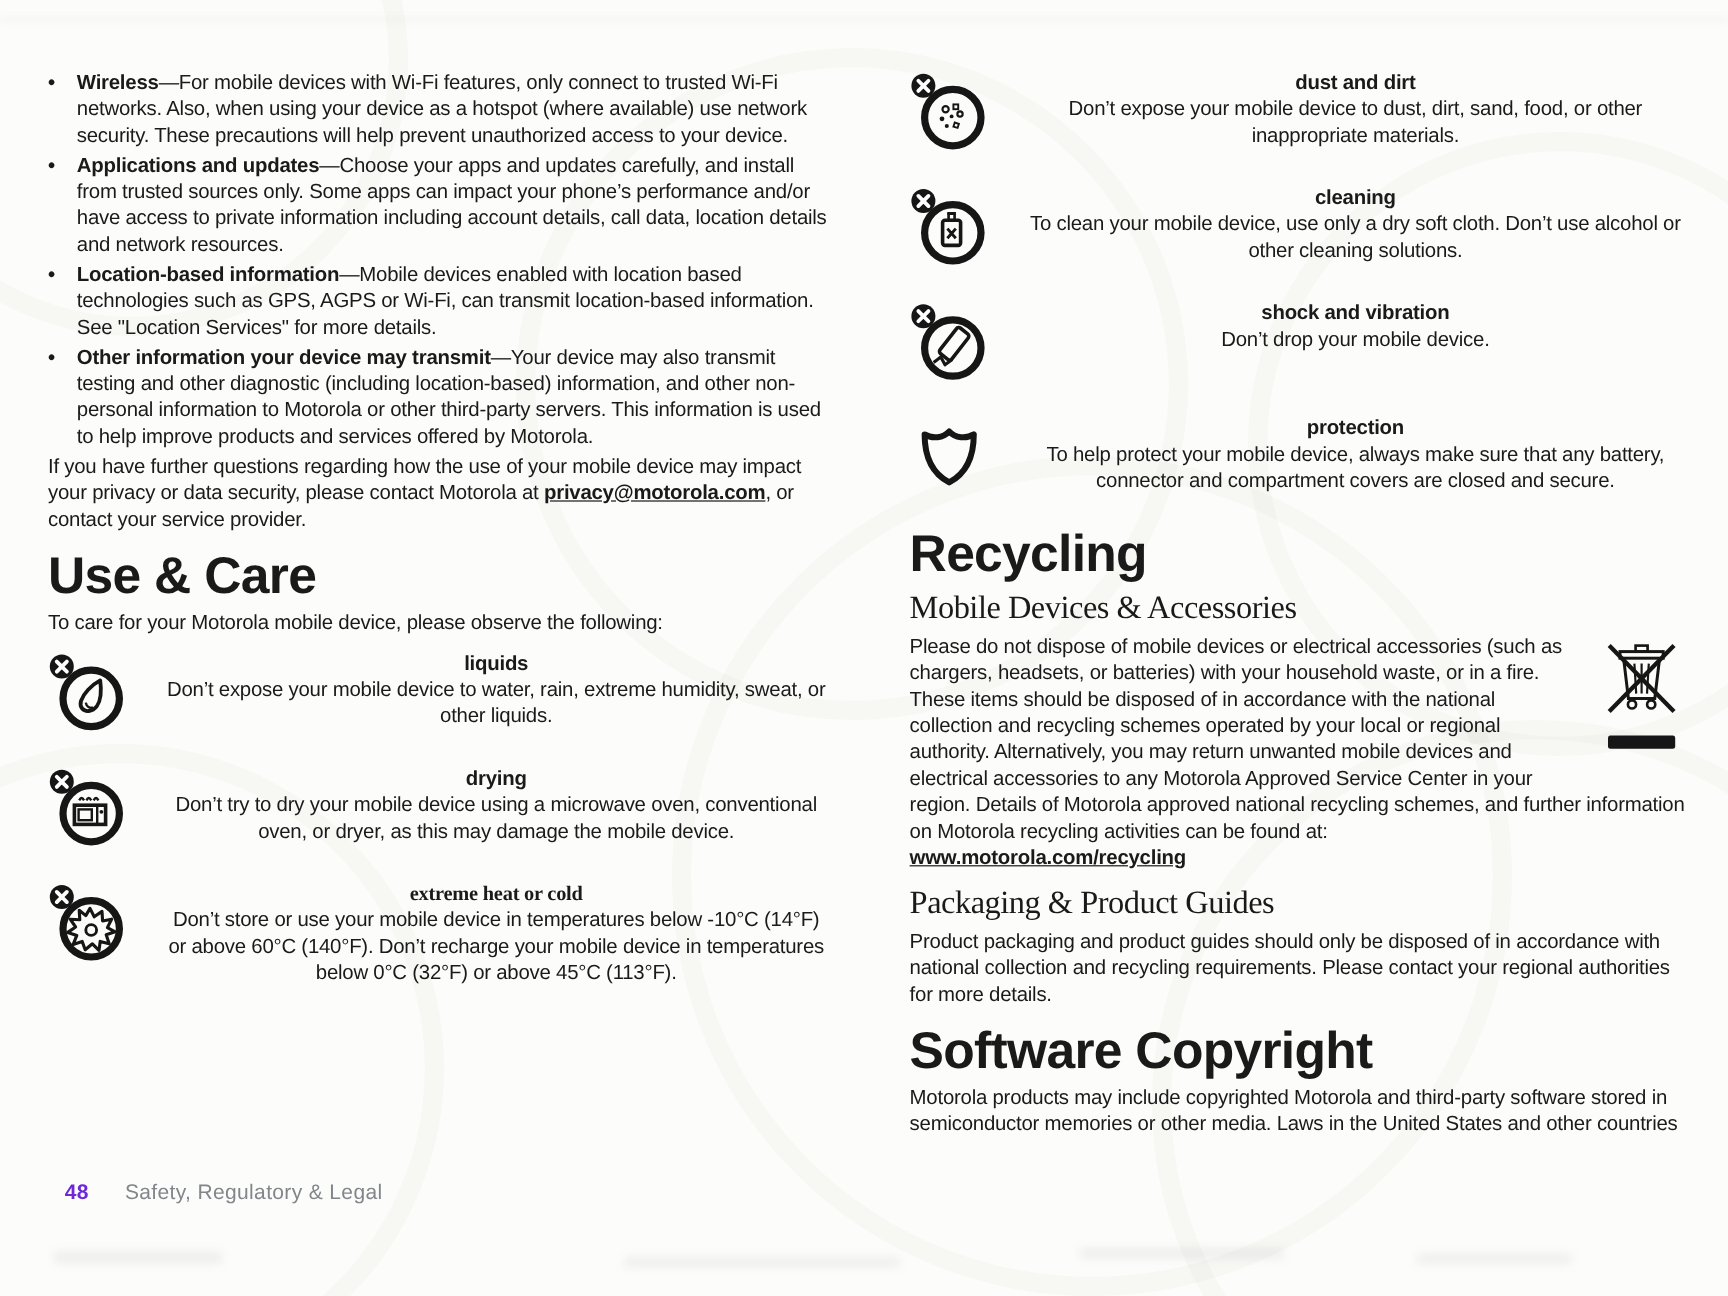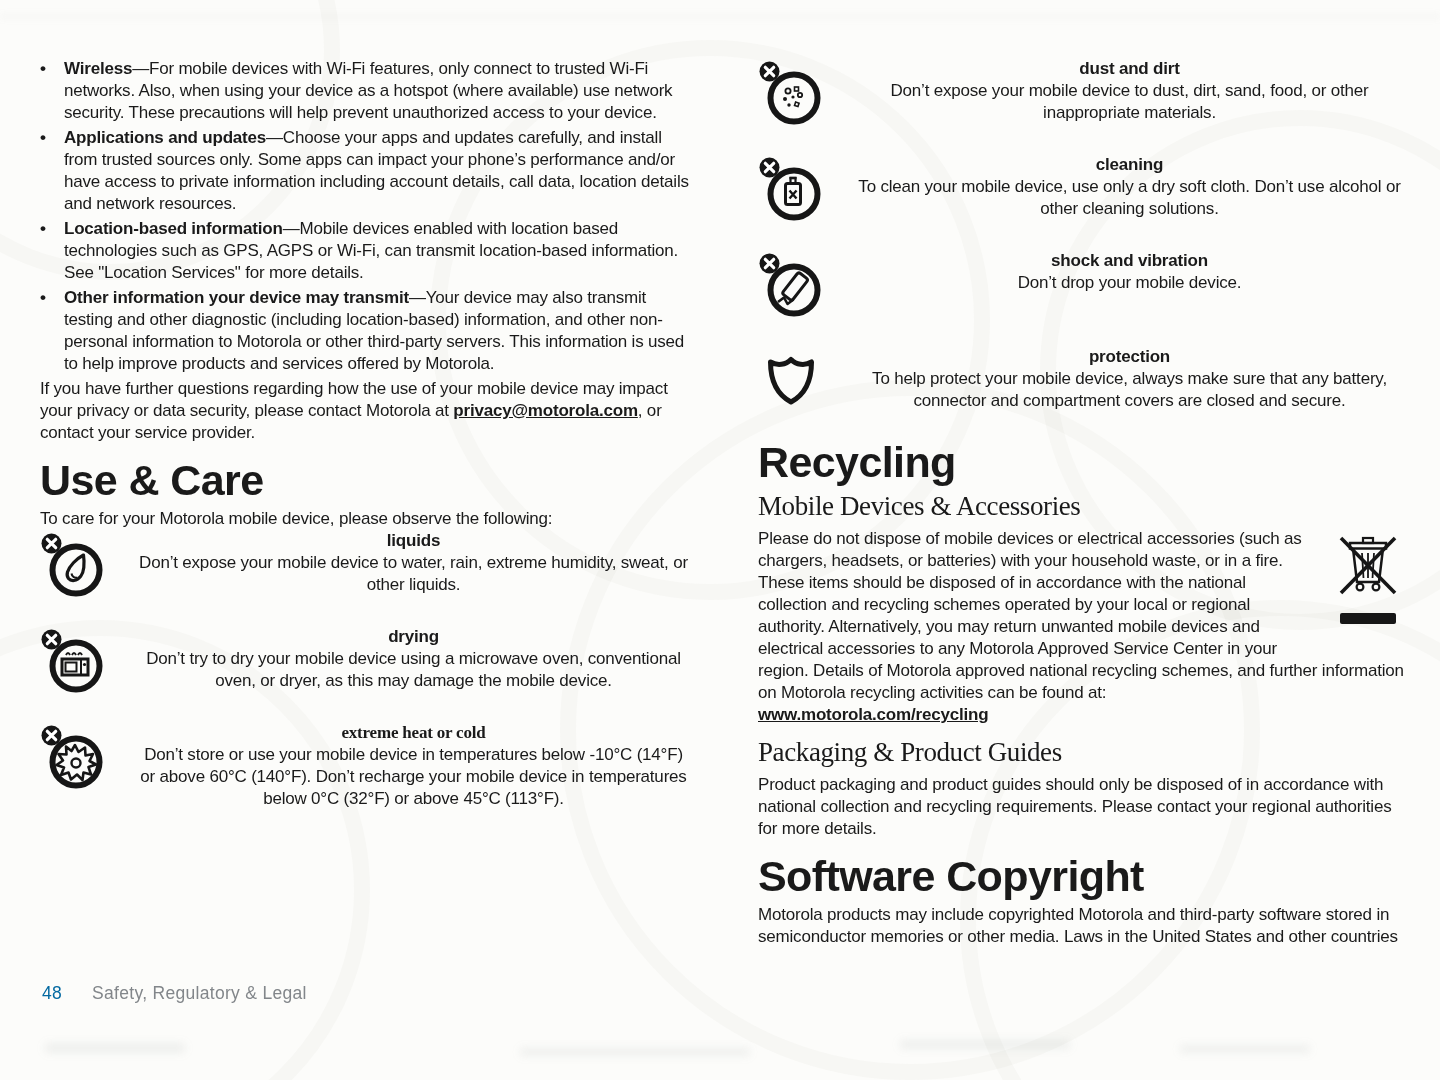--- a/index.html
+++ b/index.html
@@ -49,21 +49,21 @@
   .ctitle { font-weight:bold; }
 
   .micon svg { display:block; }
 
   
   .weee-wrap { float:right; width:76px; margin:2px 0 16px 14px; text-align:center; }
   .weee-bar { width:56px; height:11px; background:#161616; border-radius:2px; margin:7px auto 0; }
 
   .footer { position:absolute; left:42px; top:982px; display:flex; gap:30px;
             color:#82868a; font-size:17.5px; letter-spacing:0.3px; z-index:1; }
-  .footer .pageno { font-weight:normal; color:#0369a1; }
+  .footer .pageno { font-weight:bold; color:#6d28d9;margin-left:12px; }
 </style>
 </head>
 <body>
 
 <div class="ring r1"></div>
 <div class="ring r2"></div>
 <div class="ring r3"></div>
 <div class="ring r4"></div>
 <div class="ring r5"></div>
 <div class="ring r6"></div>
@@ -86,21 +86,21 @@
       <span class="btext"><span class="btitle">Location-based information</span><span>—Mobile devices enabled with location based technologies such as GPS, AGPS or Wi-Fi, can transmit location-based information. See "Location Services" for more details.</span></span>
     </li>
     <li class="bullet">
       <span class="btext"><span class="btitle">Other information your device may transmit</span><span>—Your device may also transmit testing and other diagnostic (including location-based) information, and other non-personal information to Motorola or other third-party servers. This information is used to help improve products and services offered by Motorola.</span></span>
     </li>
   </ul>
 
   <p><span>If you have further questions regarding how the use of your mobile device may impact your privacy or data security, please contact Motorola at </span><a class="doclink">privacy@motorola.com</a><span>, or contact your service provider.</span></p>
 
   <h1>Use &amp; Care</h1>
-  <p style="margin-bottom:0;">To care for your Motorola mobile device, please observe the following:</p>
+  <p style="margin-bottom:12px;">To care for your Motorola mobile device, please observe the following:</p>
 
   <div class="care-item">
     <span class="micon">
       <svg viewBox="0 0 66 66" width="66" height="66">
         <circle cx="36" cy="38" r="23.5" fill="none" stroke="#161616" stroke-width="6"></circle>
         <path d="M43.5 23 C36 27 29.5 34 27.5 40 C26 45.5 29.5 49 34 48.5 C39.5 47.8 43 42.5 43.8 35.5 C44.3 31 44 26.5 43.5 23 Z" fill="none" stroke="#161616" stroke-width="3.2" stroke-linejoin="round"></path>
         <path d="M31.5 41.5 c0.5 3.5 3.5 5 6 4" fill="none" stroke="#161616" stroke-width="2"></path>
         <circle cx="11.5" cy="11.5" r="10" fill="#161616"></circle>
         <path d="M7.3 7.3 L15.7 15.7 M15.7 7.3 L7.3 15.7" stroke="#ffffff" stroke-width="3.2" stroke-linecap="round"></path>
       </svg>

